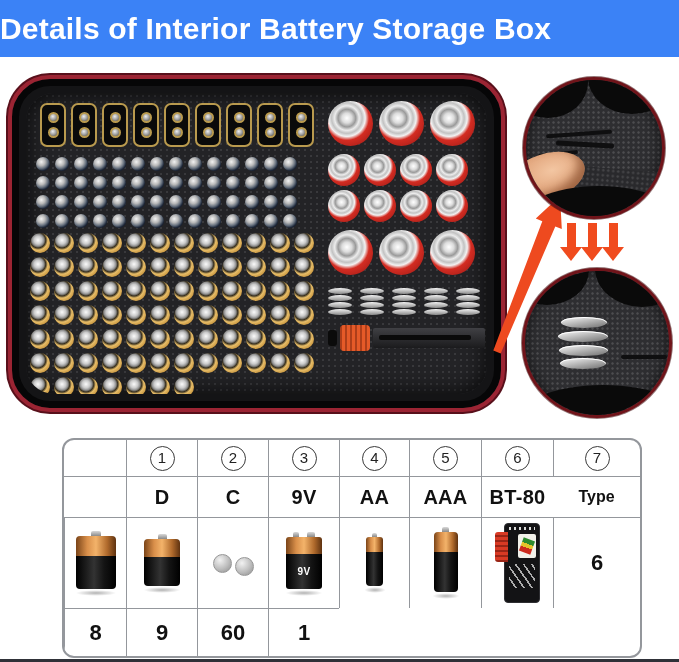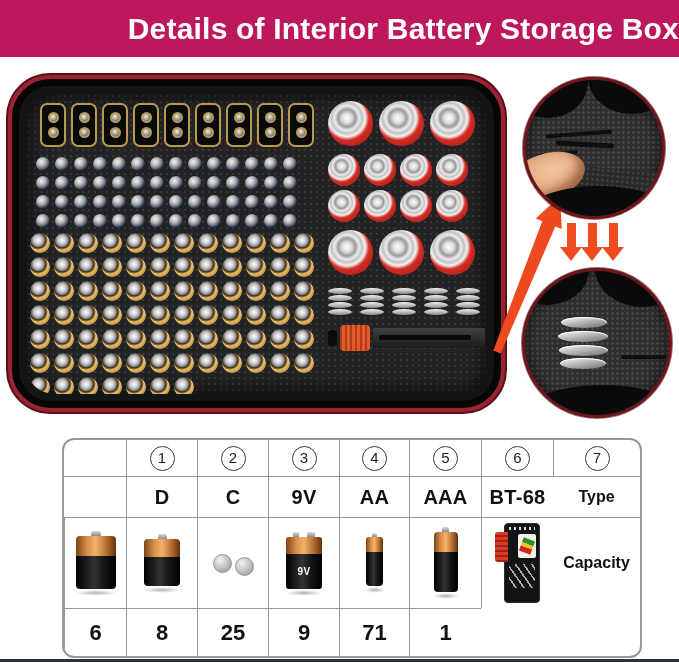--- a/index.html
+++ b/index.html
@@ -1,21 +1,21 @@
 <!DOCTYPE html>
 <html><head>
 <meta charset="utf-8">
 <style>
   * { margin:0; padding:0; box-sizing:border-box; }
   html,body { width:679px; height:662px; background:#fff; overflow:hidden;
               font-family:"Liberation Sans", sans-serif; position:relative; }
 
   
   .hdr { position:absolute; top:0; left:0; width:679px; height:57px;
-         background:#be185d; display:flex; align-items:center; justify-content:flex-end; }
+         background:#3b82f6; display:flex; align-items:center; justify-content:flex-start; }
   .hdr h1 { color:#fff; font-size:30px; font-weight:bold; letter-spacing:.2px; }
 
   
   .photo { position:absolute; top:57px; left:0; width:679px; height:381px; background:#fff; }
 
   .case { position:absolute; top:18px; left:8px; width:497px; height:337px;
           background:#141416; border:4px solid #9b2433; border-radius:42px;
           box-shadow:0 0 0 2px #58101b, inset 0 0 0 7px #060607; }
   .interior { position:absolute; top:14px; left:14px; right:14px; bottom:14px;
           background-color:#232326; border-radius:28px;
@@ -496,21 +496,21 @@
   <div class="cell">
       <span class="bname">9V</span>
     </div>
   <div class="cell">
       <span class="bname">AA</span>
     </div>
   <div class="cell">
       <span class="bname">AAA</span>
     </div>
   <div class="cell">
-      <span class="bname">BT-68</span>
+      <span class="bname">BT-80</span>
     </div>
 
   <div class="cell fc">
       <span class="rlabel">Type</span>
     </div>
   <div class="cell">
     <div class="bwrap">
         <div class="ic-d">
           <div class="nub"></div>
           <div class="cap-top"></div>
@@ -576,36 +576,30 @@
           <div class="tb-marks"></div>
           <div class="tb-screen">
             <div class="tb-arc"></div>
           </div>
           <div class="tb-hatch"></div>
         </div>
       <div class="tb-clamp"></div>
     </div>
   </div>
 
-  <div class="cell fc">
-      <span class="rlabel">Capacity</span>
-    </div>
   <div class="cell">
       <span class="cap">6</span>
     </div>
   <div class="cell">
       <span class="cap">8</span>
     </div>
   <div class="cell">
-      <span class="cap">25</span>
-    </div>
-  <div class="cell">
       <span class="cap">9</span>
     </div>
   <div class="cell">
-      <span class="cap">71</span>
+      <span class="cap">60</span>
     </div>
   <div class="cell">
       <span class="cap">1</span>
     </div>
 </div>
 
 <div class="bottom-strip"></div>
 
 </body></html>

